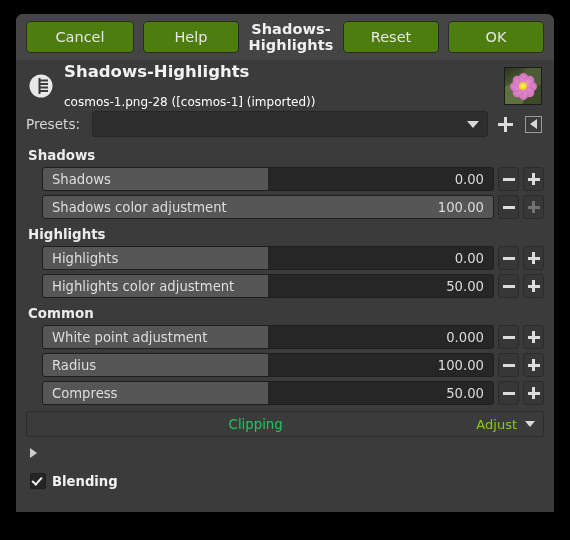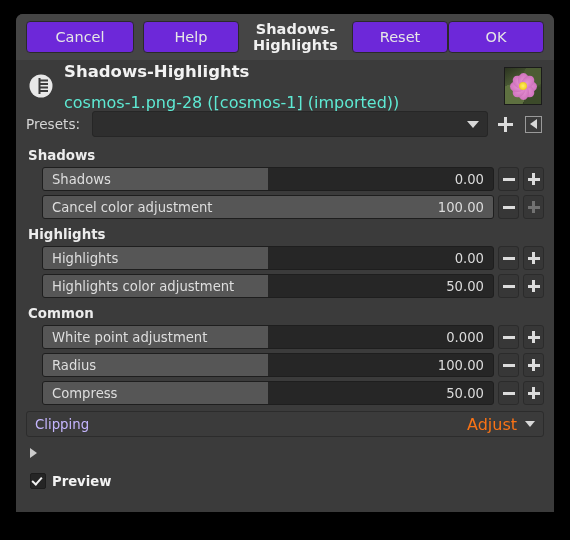--- a/index.html
+++ b/index.html
@@ -27,37 +27,37 @@
   
   .titlebar {
     height: 46px;
     display: flex;
     align-items: center;
     padding: 0 8px;
     box-sizing: border-box;
     background: #454545;
   }
   .tbtn {
-    background: #6d28d9;
+    background: #4d7c0f;
     border: 1px solid #2a2a2a;
     border-radius: 4px;
     color: #e6e6e6;
     font-size: 14.5px;
     height: 30px;
     padding: 0 16px;
     display: flex;
     align-items: center;
     justify-content: center;
     cursor: pointer;
     white-space: nowrap;
   }
   .tbtn.cancel { min-width: 74px; margin-left: 2px; }
   .tbtn.help   { min-width: 62px; margin-left: 9px; }
   .tbtn.reset  { min-width: 62px; }
-  .tbtn.ok     { min-width: 62px; margin-right: 2px; }
+  .tbtn.ok     { min-width: 62px; margin-left: 9px; margin-right: 2px; }
 
   .dialog-title {
     flex: 1;
     text-align: center;
     color: #f0f0f0;
     font-size: 14.5px;
     font-weight: bold;
     letter-spacing: .1px;
   }
 
@@ -83,22 +83,22 @@
     margin: 0 10px 0 2px;
   }
   .ophead-text { flex: 1; min-width: 0; }
   .ophead-title {
     color: #f2f2f2;
     font-size: 16.5px;
     font-weight: bold;
     line-height: 19px;
   }
   .ophead-sub {
-    color: #5eead4;
-    font-size: 16px;
+    color: #ffffff;
+    font-size: 12px;
     line-height: 15px;
     margin-top: 14px;
   }
   .thumb {
     width: 36px; height: 36px;
     flex: 0 0 36px;
     border: 1px solid #1b1b1b;
     background: #2e3524;
     position: relative;
     overflow: hidden;
@@ -277,22 +277,22 @@
     background: #3b3b3b;
     border: 1px solid #2c2c2c;
     border-radius: 3px;
     display: flex;
     align-items: center;
     padding: 0 8px 0 8px;
     margin-top: 6px;
     box-sizing: border-box;
     cursor: pointer;
   }
-  .clipping-label { color: #c4b5fd; font-size: 13.3px; flex: 1; }
-  .clipping-value { color: #f97316; font-size: 16px; margin-right: 8px; }
+  .clipping-label { color: #22c55e; font-size: 13.3px; flex: 1; text-align: center; }
+  .clipping-value { color: #84cc16; font-size: 13px; margin-right: 8px; }
   .tri-down-sm {
     width: 0; height: 0;
     border-left: 5px solid transparent;
     border-right: 5px solid transparent;
     border-top: 6px solid #d8d8d8;
   }
 
   
   .expander {
     display: flex;
@@ -415,21 +415,21 @@
             <div class="spin">
               <span class="minus"></span>
             </div>
             <div class="spin">
               <span class="plus"></span>
             </div>
           </div>
           <div class="slider-row">
             <div class="slider">
               <div class="fill" style="width:100%"></div>
-              <span class="slabel">Cancel color adjustment</span>
+              <span class="slabel">Shadows color adjustment</span>
               <span class="svalue">100.00</span>
             </div>
             <div class="spin">
               <span class="minus"></span>
             </div>
             <div class="spin dim">
               <span class="plus"></span>
             </div>
           </div>
         </div>
@@ -512,20 +512,20 @@
       <span class="tri-down-sm"></span>
     </div>
 
     <div class="expander">
       <span class="tri-right"></span>
     </div>
 
     <div class="check-row">
       <div class="chk-item">
         <span class="chk-box checked"></span>
-        <span class="chk-label on">Preview</span>
+        <span class="chk-label on">Blending</span>
       </div>
       <div class="spacer-lg"></div>
       <div class="flex-fill"></div>
     </div>
 
   </div>
 </div>
 
 </body></html>

